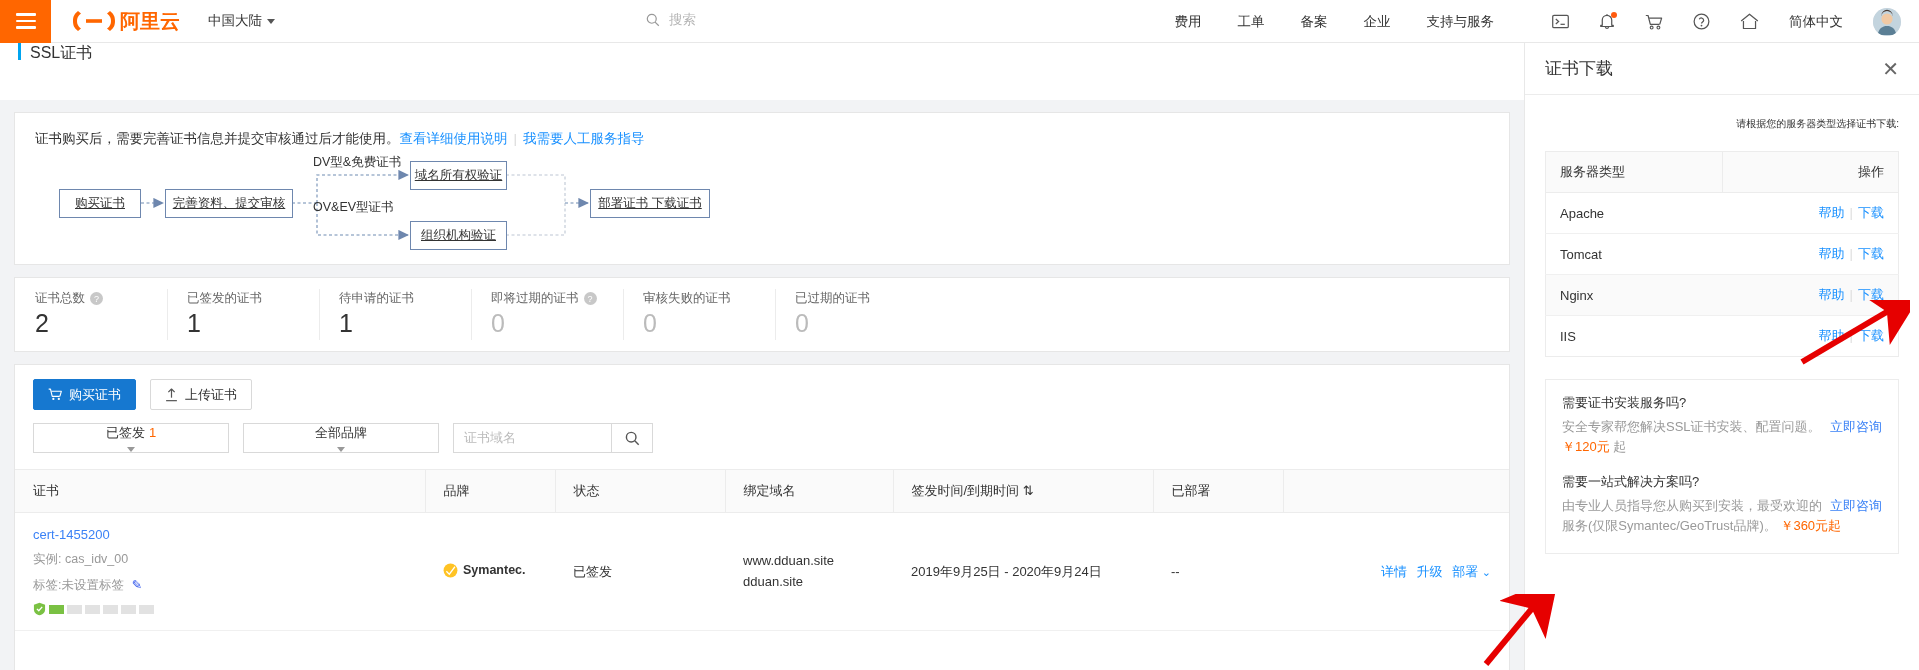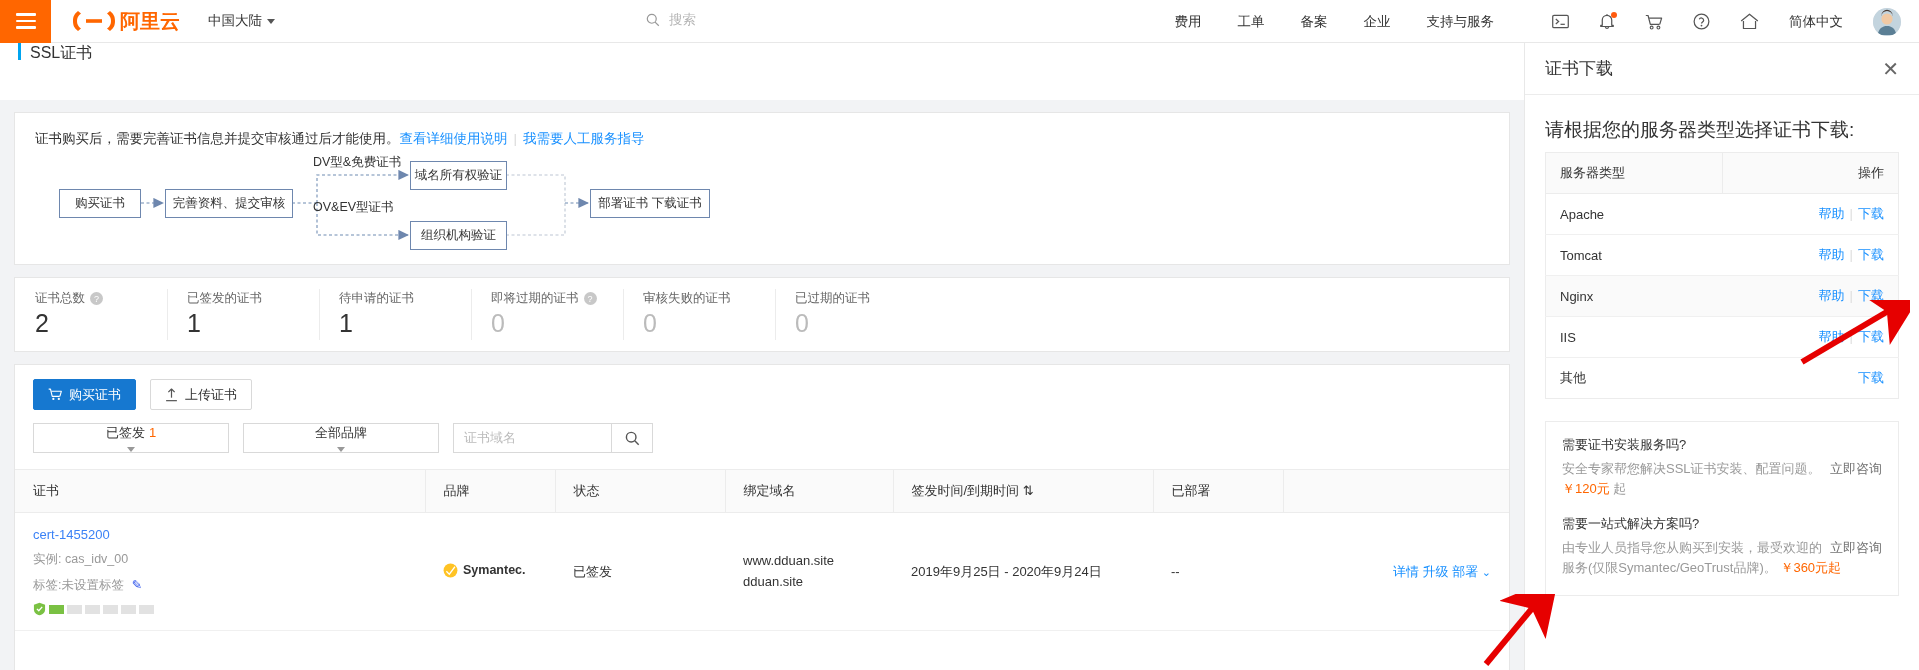--- a/index.html
+++ b/index.html
@@ -84,21 +84,21 @@
   
   .flowcard { height: 153px; padding: 17px 20px 0 20px; position: relative; }
   .notice { font-size: 13.5px; color: #333; }
   .notice a { color: #1890ff; text-decoration: none; cursor: pointer; }
   .notice .sep { color: #d9d9d9; margin: 0 6px; }
 
   .flow { position: relative; height: 96px; margin-top: 6px; }
   .fbox {
     position: absolute; border: 1px solid #6e87ae; background: #fff;
     display: flex; align-items: center; justify-content: center;
-    font-size: 12.5px; color: #333; white-space: nowrap;
+    font-size: 12.5px; color: #333; white-space: nowrap; text-decoration: underline;
   }
   .flabel { position: absolute; font-size: 12.5px; color: #333; white-space: nowrap; }
 
   
   .statcard { height: 75px; margin-top: 12px; display: flex; align-items: stretch; }
   .stat { flex: 0 0 auto; width: 152px; padding: 12px 0 0 20px; position: relative; }
   .stat + .stat::before {
     content: ""; position: absolute; left: 0; top: 11px; bottom: 11px; width: 1px; background: #ececec;
   }
   .stat .lab { font-size: 12.5px; color: #666; display: flex; align-items: center; gap: 5px; }
@@ -151,55 +151,55 @@
     border-bottom: 1px solid #f0f0f0;
   }
   .c-name { font-size: 13px; color: #3b82f6; }
   .c-sub { font-size: 12.5px; color: #999; margin-top: 9px; }
   .c-sub .pen { color: #2f54eb; margin-left: 4px; cursor: pointer; }
   .segbar { display: flex; align-items: center; gap: 3px; margin-top: 8px; }
   .segbar .seg { width: 15px; height: 9px; background: #e2e2e2; }
   .segbar .seg.on { background: #7ac143; }
   .dom { font-size: 13px; color: #333; line-height: 1.55; }
   .acts { text-align: right; padding-right: 18px !important; white-space: nowrap; }
-  .acts a { color: #1890ff; text-decoration: none; cursor: pointer; }
+  .acts a { color: #1890ff; text-decoration: none; cursor: pointer; margin-left: 6px; }
   .acts .mv { color: #1890ff; font-size: 11px; }
 
   
   .drawer {
     position: absolute; top: 43px; right: 0; width: 395px; height: 627px;
     background: #fff; border-left: 1px solid #e8e8e8;
   }
   .dhead {
     height: 52px; display: flex; align-items: center; justify-content: space-between;
     padding: 0 20px; border-bottom: 1px solid #ececec;
   }
   .dhead .dt { font-size: 17px; color: #333; }
   .dhead .x { font-size: 20px; color: #666; cursor: pointer; line-height: 1; }
   .dbody { padding: 22px 20px 0 20px; }
-  .dhint { font-size: 19px; color: #333; margin-bottom: 9px; }
+  .dhint { font-size: 10px; color: #333; margin-bottom: 20px; text-align: right; }
 
   table.st { width: 100%; border-collapse: collapse; border: 1px solid #ececec; }
   table.st th {
     background: #fafafa; font-weight: normal; font-size: 13px; color: #333;
     padding: 11px 14px; text-align: left; border-bottom: 1px solid #ececec;
   }
   table.st th.r { text-align: right; border-left: 1px solid #ececec; }
   table.st td { padding: 11px 14px; font-size: 13px; color: #333; border-bottom: 1px solid #f0f0f0; }
   table.st tr:last-child td { border-bottom: none; }
   table.st tr.hl td { background: #fafafa; }
   table.st td.r { text-align: right; white-space: nowrap; }
   table.st td.r a { color: #1890ff; text-decoration: none; cursor: pointer; }
   table.st td.r .pipe { color: #ddd; margin: 0 5px; }
 
   .promo { margin-top: 22px; border: 1px solid #ececec; padding: 14px 16px 16px 16px; }
   .promo .ph2 { font-size: 13px; font-weight: normal; color: #333; }
   .promo .pd { font-size: 13px; color: #999; margin-top: 5px; line-height: 1.55; }
   .promo .price { color: #f60; }
-  .promo .cta { color: #737373; text-decoration: none; cursor: pointer; float: right; }
+  .promo .cta { color: #3b82f6; text-decoration: none; cursor: pointer; float: right; }
   .promo .blk2 { margin-top: 16px; }
 
   
   .redarrow { position: absolute; pointer-events: none; }
 </style>
 </head>
 <body>
 
 <div class="page">
 
@@ -523,26 +523,20 @@
             <td class="r">
               <a>帮助</a><span class="pipe">|</span><a>下载</a>
             </td>
           </tr>
           <tr>
             <td>IIS</td>
             <td class="r">
               <a>帮助</a><span class="pipe">|</span><a>下载</a>
             </td>
           </tr>
-          <tr>
-            <td>其他</td>
-            <td class="r">
-              <a>下载</a>
-            </td>
-          </tr>
         </tbody>
       </table>
 
       <div class="promo">
         <div>
           <div class="ph2">需要证书安装服务吗?</div>
           <div class="pd">
             <a class="cta">立即咨询</a>
             <span>安全专家帮您解决SSL证书安装、配置问题。</span>
             <span class="price">￥120元</span>

